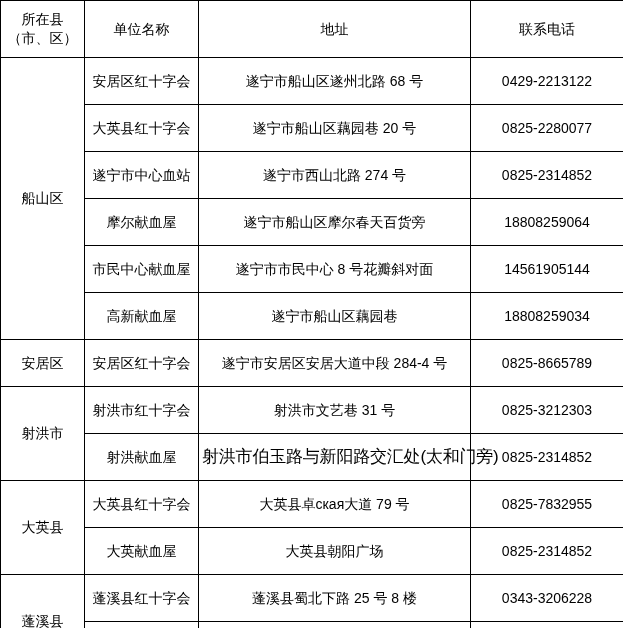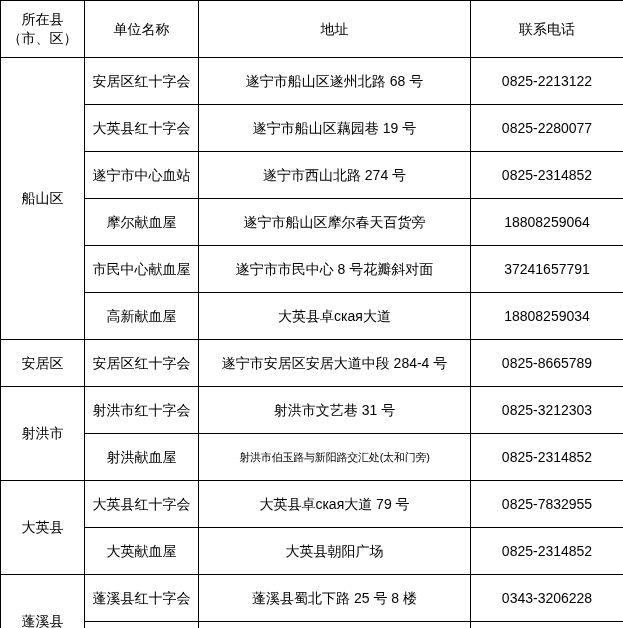--- a/index.html
+++ b/index.html
@@ -48,21 +48,21 @@
     height: 42px;
   }
   .county-cell {
     font-size: 15px;
   }
   .addr-cell {
     font-size: 14px;
     white-space: nowrap;
   }
   .addr-cell.tight {
-    font-size: 11px;
+    font-size: 17px;
     letter-spacing: -0.2px;
   }
   .phone-cell {
     font-size: 14px;
   }
 </style>
 </head>
 <body>
 
 <table class="contact-table">
@@ -82,45 +82,45 @@
       <th>地址</th>
       <th>联系电话</th>
     </tr>
   </thead>
   <tbody>
 
     <tr class="body-row">
       <td class="county-cell" rowspan="6">船山区</td>
       <td>安居区红十字会</td>
       <td class="addr-cell">遂宁市船山区遂州北路 68 号</td>
-      <td class="phone-cell">0825-2213122</td>
+      <td class="phone-cell">0429-2213122</td>
     </tr>
     <tr class="body-row">
       <td>大英县红十字会</td>
-      <td class="addr-cell">遂宁市船山区藕园巷 19 号</td>
+      <td class="addr-cell">遂宁市船山区藕园巷 20 号</td>
       <td class="phone-cell">0825-2280077</td>
     </tr>
     <tr class="body-row">
       <td>遂宁市中心血站</td>
       <td class="addr-cell">遂宁市西山北路 274 号</td>
       <td class="phone-cell">0825-2314852</td>
     </tr>
     <tr class="body-row">
       <td>摩尔献血屋</td>
       <td class="addr-cell">遂宁市船山区摩尔春天百货旁</td>
       <td class="phone-cell">18808259064</td>
     </tr>
     <tr class="body-row">
       <td>市民中心献血屋</td>
       <td class="addr-cell">遂宁市市民中心 8 号花瓣斜对面</td>
-      <td class="phone-cell">37241657791</td>
+      <td class="phone-cell">14561905144</td>
     </tr>
     <tr class="body-row">
       <td>高新献血屋</td>
-      <td class="addr-cell">大英县卓ская大道</td>
+      <td class="addr-cell">遂宁市船山区藕园巷</td>
       <td class="phone-cell">18808259034</td>
     </tr>
 
     <tr class="body-row">
       <td class="county-cell" rowspan="1">安居区</td>
       <td>安居区红十字会</td>
       <td class="addr-cell">遂宁市安居区安居大道中段 284-4 号</td>
       <td class="phone-cell">0825-8665789</td>
     </tr>
 

